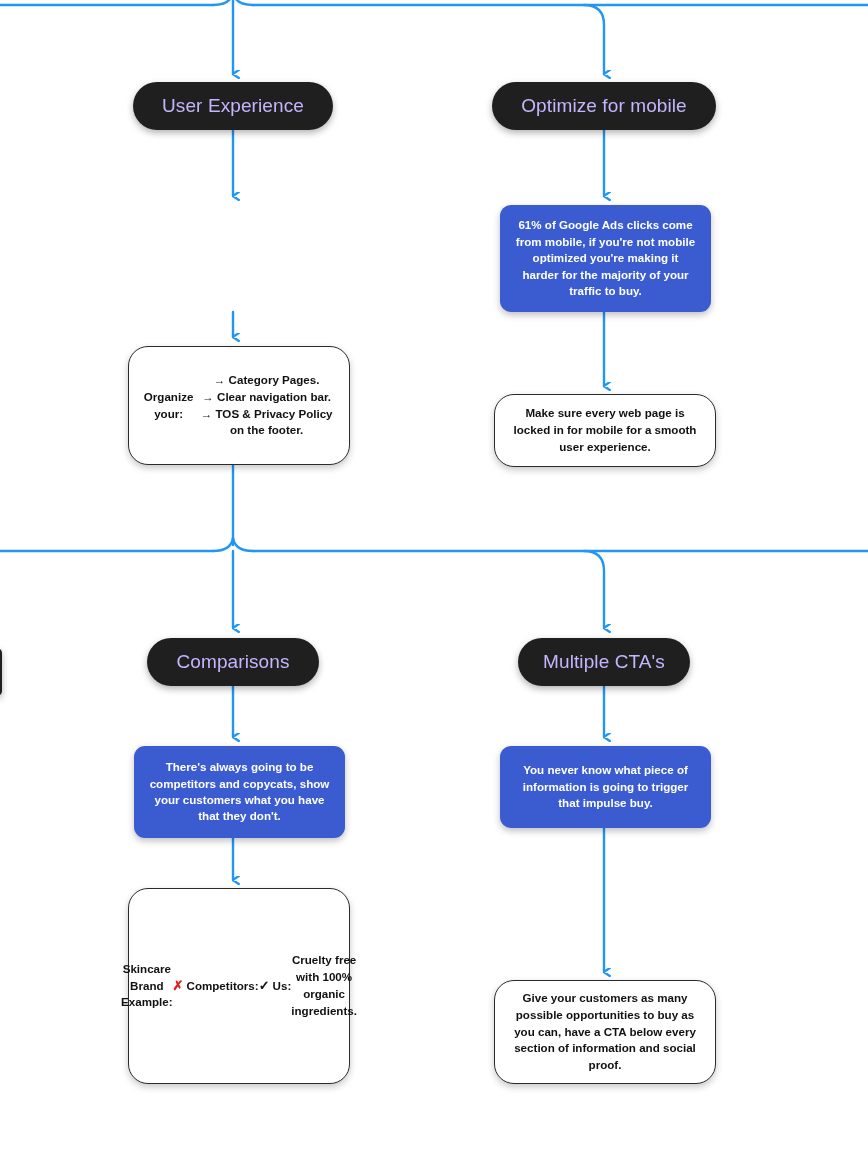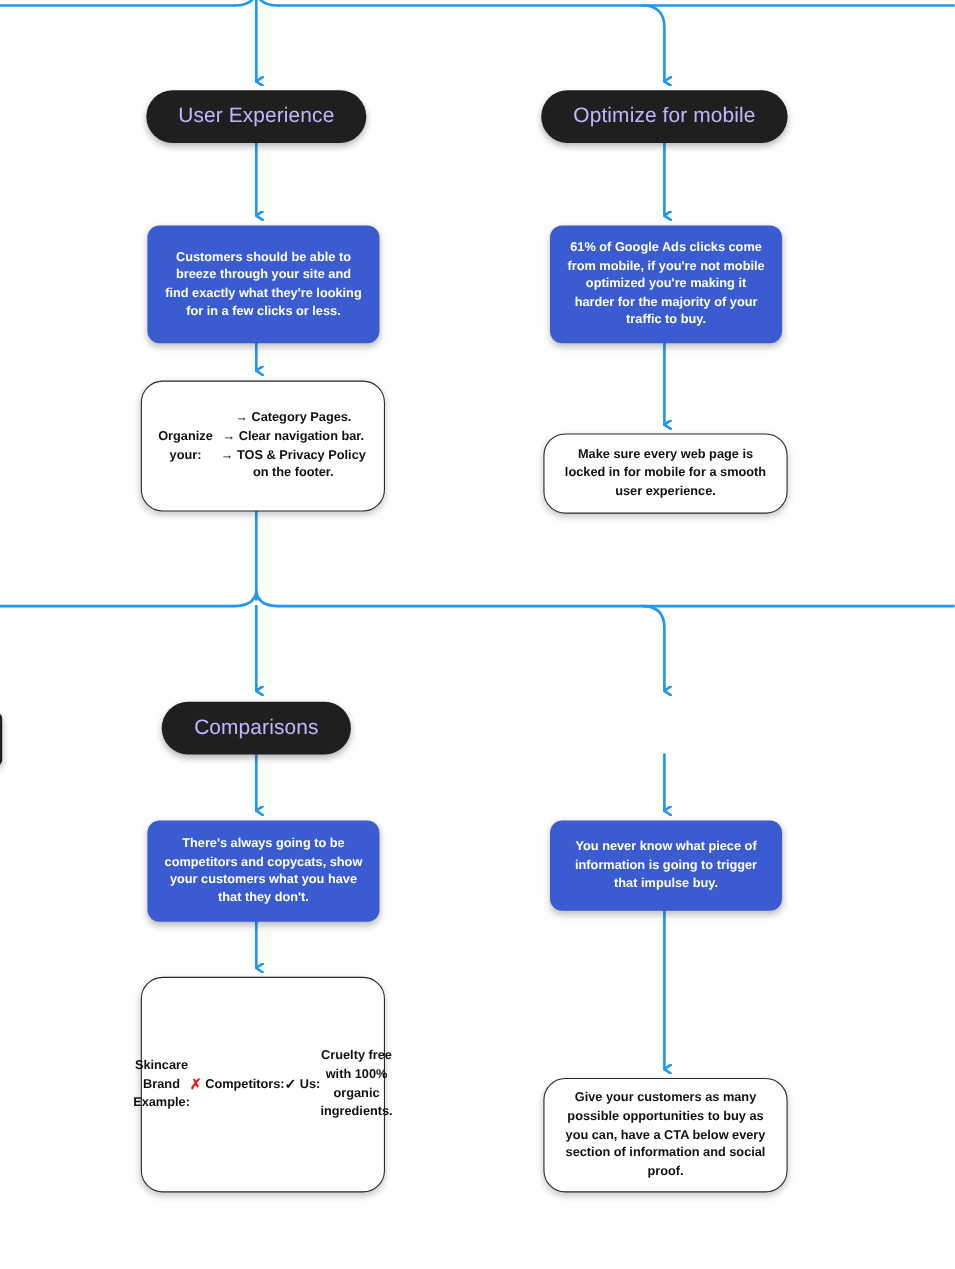--- a/index.html
+++ b/index.html
@@ -165,23 +165,20 @@
       <path d="M604,828 L604,972" marker-end="url(#arrowhead)"></path>
     </g>
   </svg>
 
   <div class="clipped-pill" style="left:-8px; top:648px; width:10px; height:48px;"></div>
 
   <div class="node pill" style="left:133px; top:82px; width:200px; height:48px;">
     <span>User Experience</span>
   </div>
 
-  <div class="node blue-box" style="left:134px; top:205px; width:211px; height:107px;">
-    <p>Customers should be able to breeze through your site and find exactly what they're looking for in a few clicks or less.</p>
-  </div>
 
   <div class="node white-box" style="left:128px; top:346px; width:222px; height:119px;">
     <div class="wb-inner">
       <p>Organize your:</p>
       <div class="spacer-line"></div>
       <div class="arrow-list">
         <p>→ Category Pages.</p>
         <p>→ Clear navigation bar.</p>
         <p>→ TOS &amp; Privacy Policy on the footer.</p>
       </div>
@@ -222,20 +219,23 @@
       <div class="spacer-line"></div>
       <div class="mark-row">
         <span class="mark-check">✓</span>
         <span>Us:</span>
       </div>
       <div class="spacer-line"></div>
       <p>Cruelty free with 100% organic ingredients.</p>
     </div>
   </div>
 
+  <div class="node pill" style="left:518px; top:638px; width:172px; height:48px;">
+    <span>Multiple CTA's</span>
+  </div>
 
   <div class="node blue-box" style="left:500px; top:746px; width:211px; height:82px;">
     <p>You never know what piece of information is going to trigger that impulse buy.</p>
   </div>
 
   <div class="node white-box" style="left:494px; top:980px; width:222px; height:104px;">
     <div class="wb-inner">
       <p>Give your customers as many possible opportunities to buy as you can, have a CTA below every section of information and social proof.</p>
     </div>
   </div>

